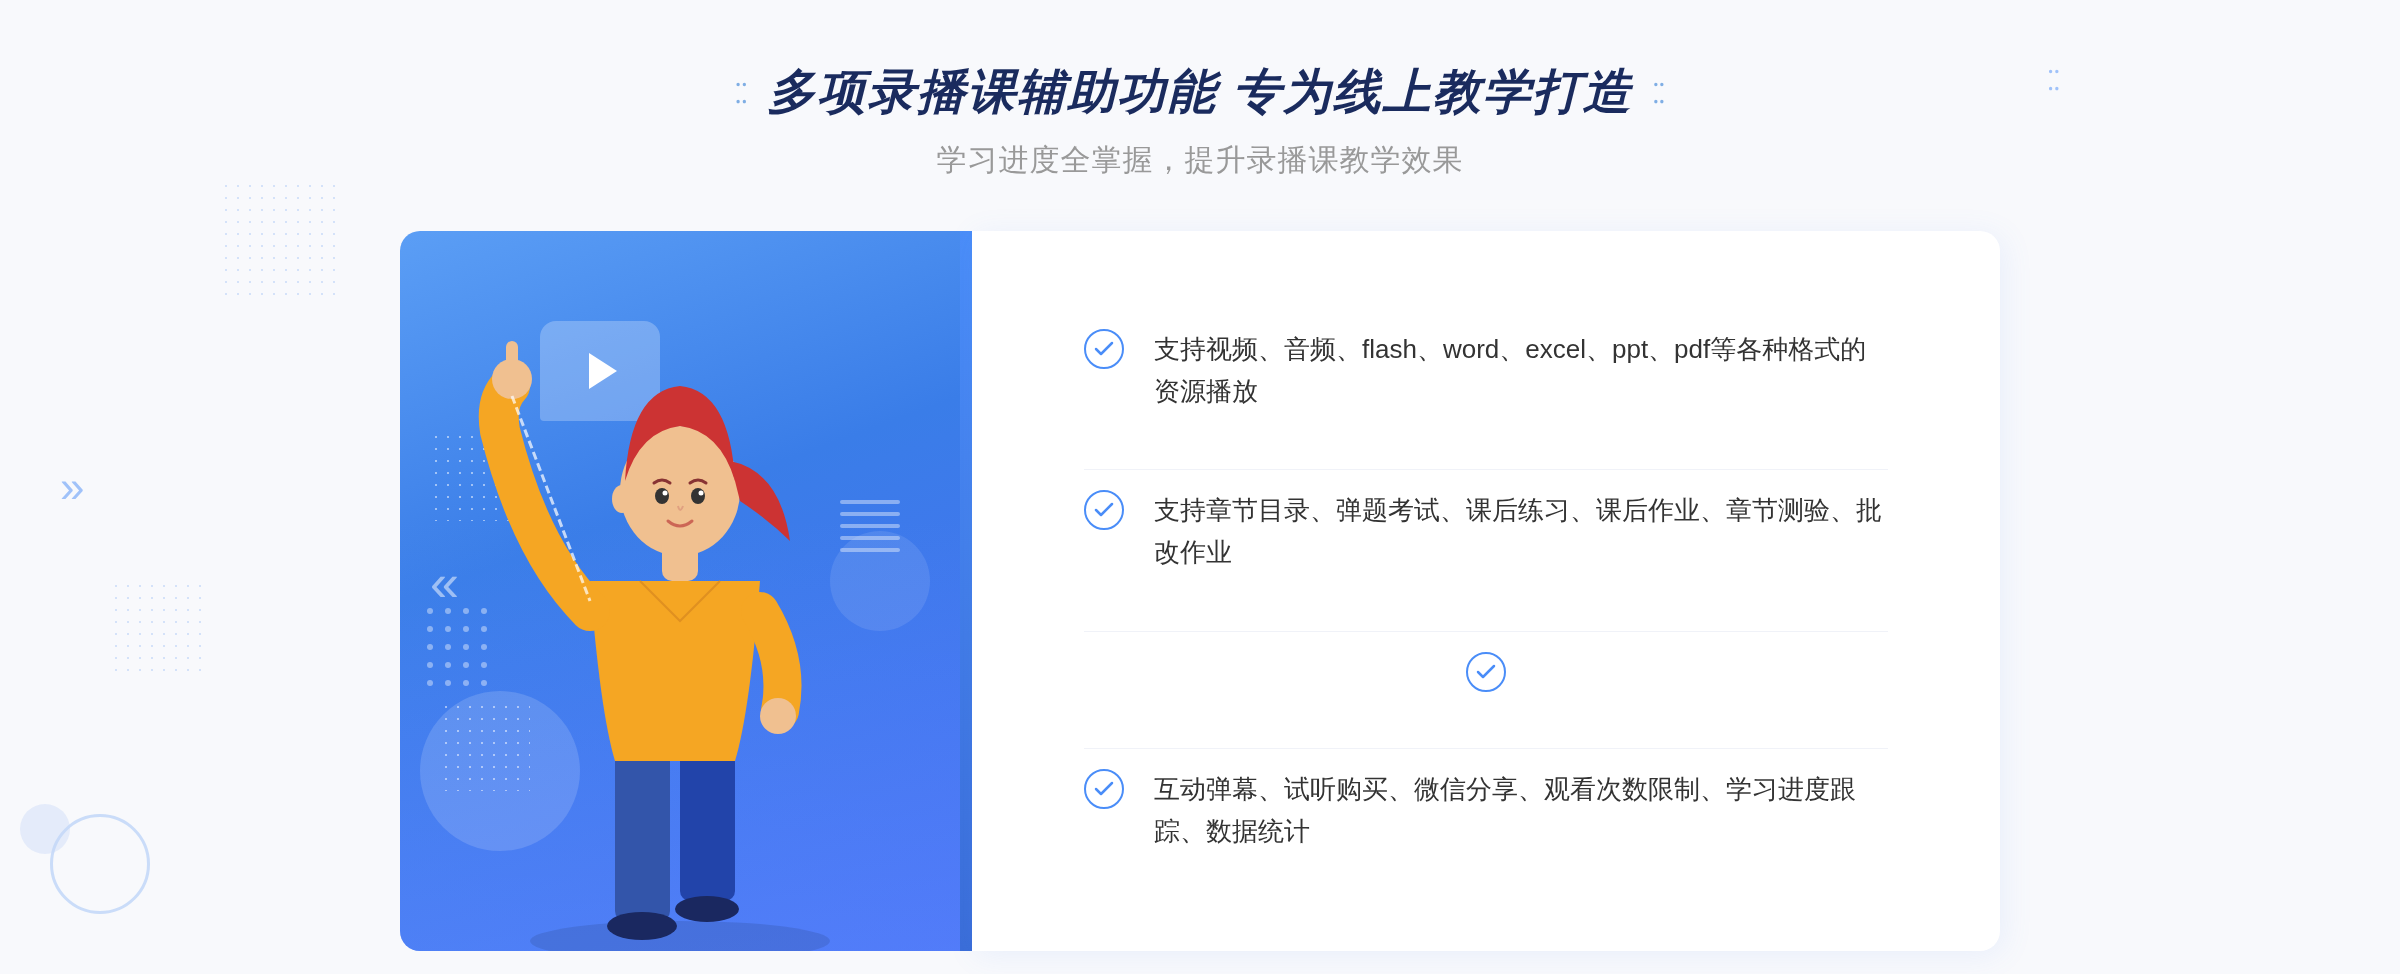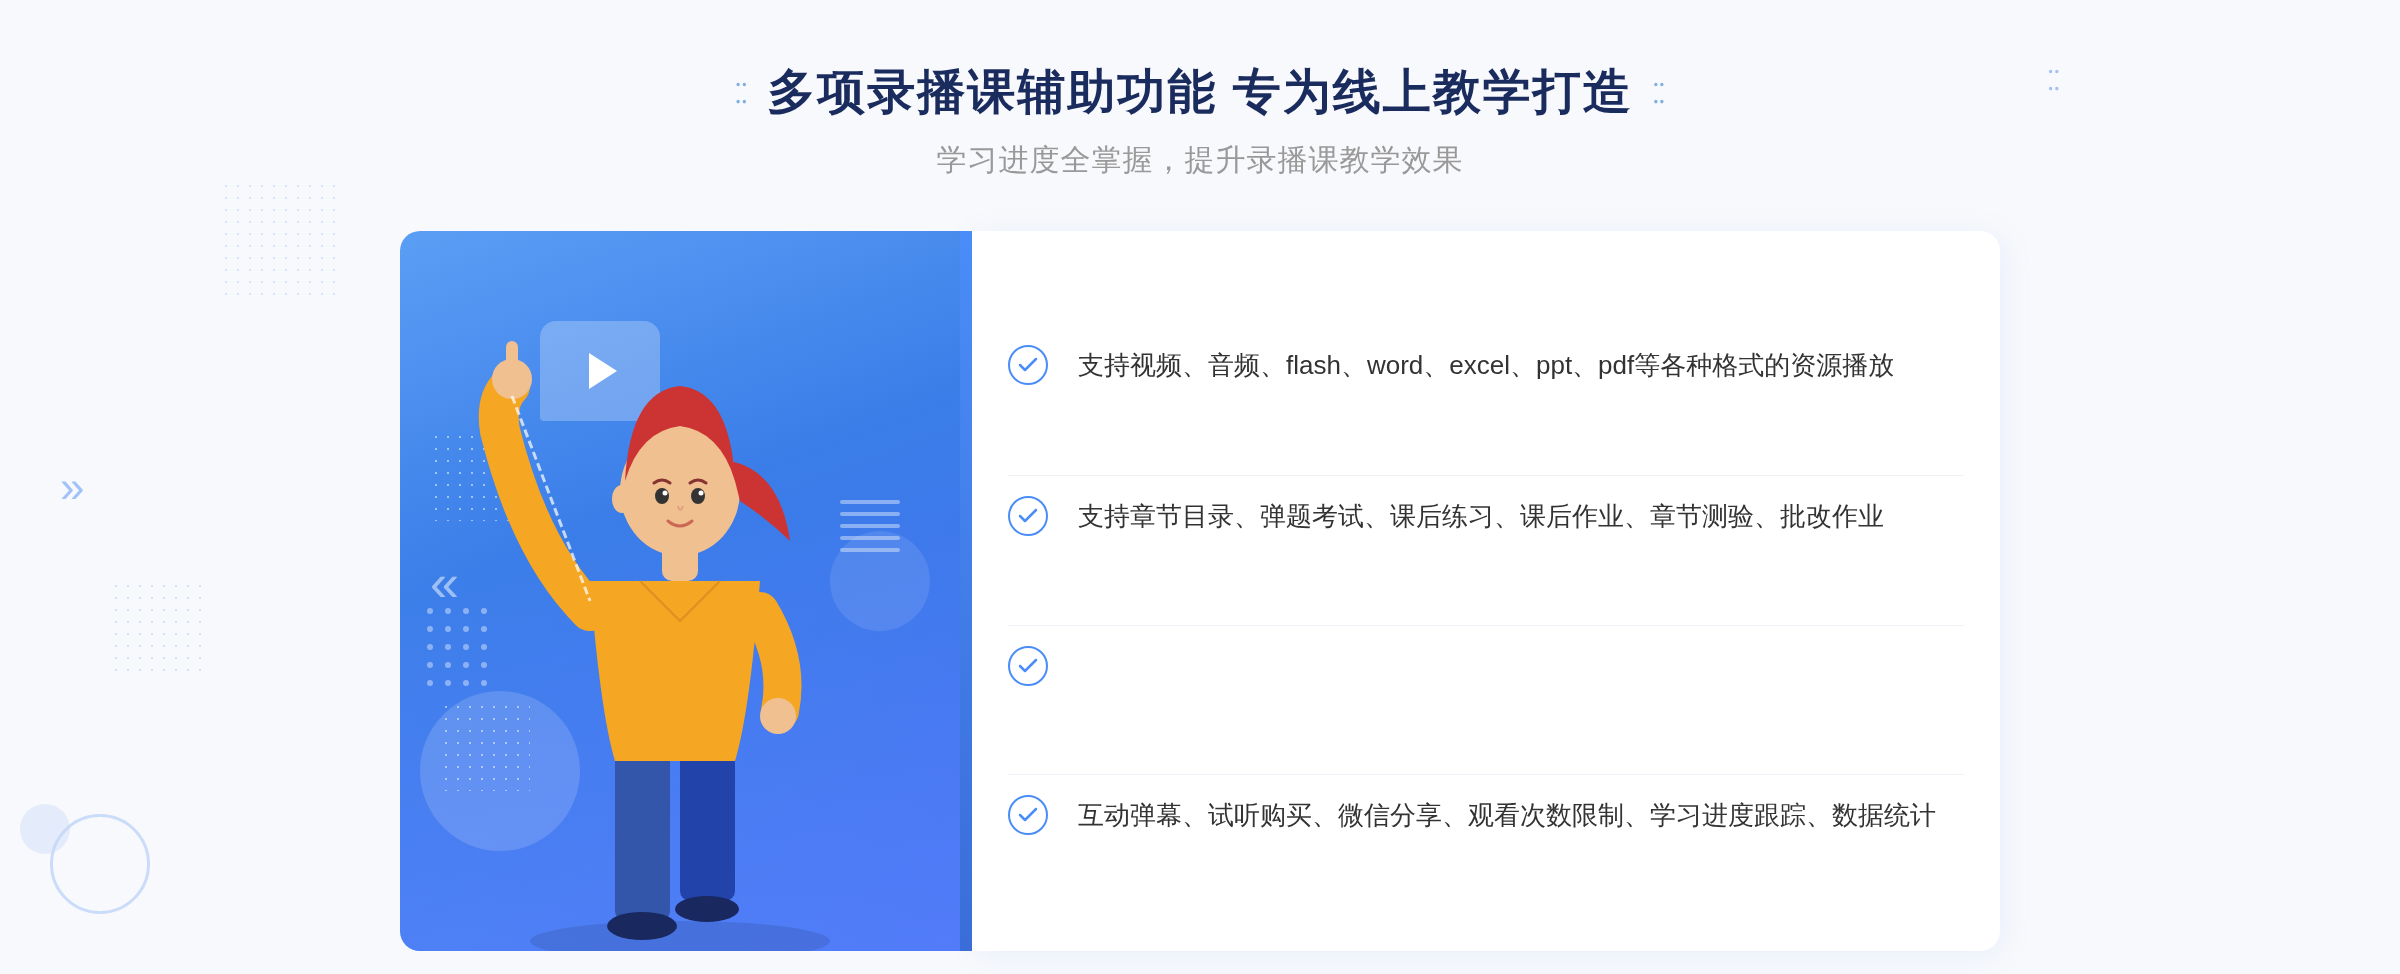--- a/index.html
+++ b/index.html
@@ -68,20 +68,21 @@
       color: #4d8fdb;
       font-size: 28px;
       opacity: 0.7;
     }
 
     .header-title {
       font-size: 48px;
       font-weight: 600;
       color: #1a2b5e;
       letter-spacing: 2px;
+      font-style: italic;
     }
 
     .header-subtitle {
       margin-top: 16px;
       font-size: 30px;
       color: #999;
       letter-spacing: 1px;
     }
 
     
@@ -201,36 +202,37 @@
       width: 12px;
       background: linear-gradient(180deg, #4a8df8, #3a6dd8);
       flex-shrink: 0;
     }
 
     
     .right-card {
       flex: 1;
       background: #ffffff;
       border-radius: 0 20px 20px 0;
-      padding: 60px 36px;
+      padding: 60px 112px;
       display: flex;
       flex-direction: column;
       justify-content: space-around;
       box-shadow: 4px 4px 30px rgba(100,150,250,0.1);
     }
 
     .feature-item {
       display: flex;
       align-items: flex-start;
       gap: 30px;
       padding: 20px 0;
     }
 
     .feature-item + .feature-item {
       border-top: 1px solid #f0f2f8;
+      justify-content: center;
     }
 
     .check-circle {
       width: 40px;
       height: 40px;
       border-radius: 50%;
       border: 2px solid #4a8df8;
       display: flex;
       align-items: center;
       justify-content: center;

